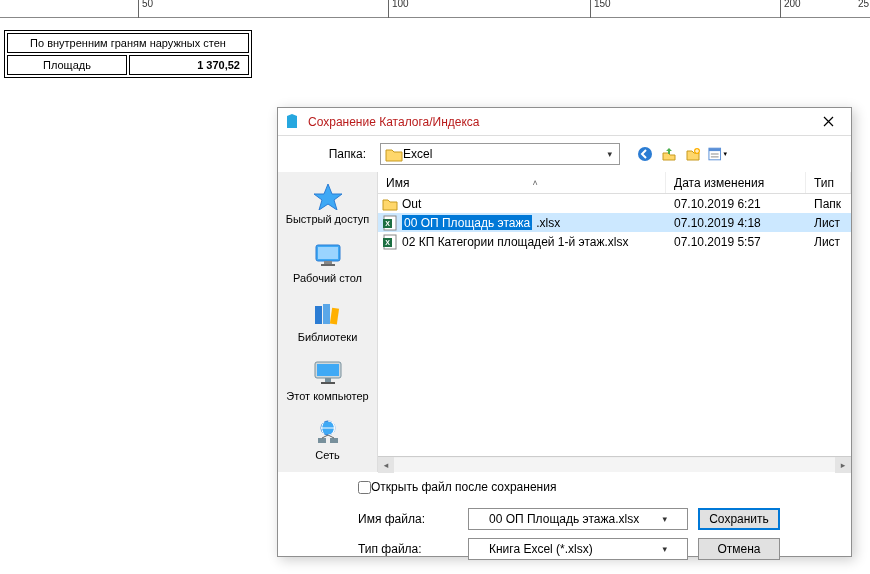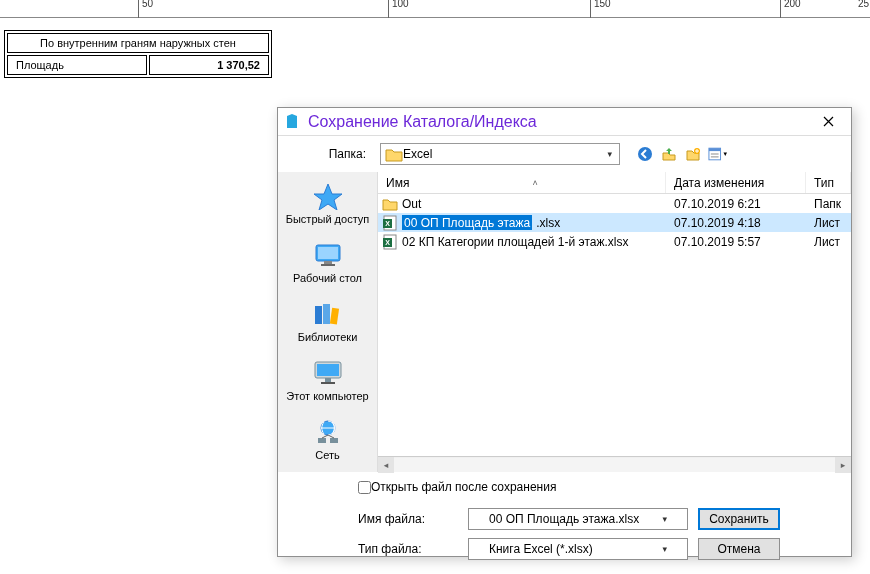--- a/index.html
+++ b/index.html
@@ -6,29 +6,29 @@
     body { background: #fff; width: 870px; height: 574px; overflow: hidden; position: relative; }
 
     
     .ruler { position: absolute; top: 0; left: 0; right: 0; height: 18px; border-bottom: 1px solid #888; background: #fff; }
     .ruler-tick-major { position: absolute; top: 0; height: 18px; border-left: 1px solid #666; }
     .ruler-tick-label { position: absolute; top: -2px; font-size: 10px; color: #333; }
 
     
     .mini-table { position: absolute; top: 30px; left: 4px; border: 1px solid #000; }
     .mini-table td { border: 1px solid #000; font-size: 11px; padding: 3px 8px; height: 20px; }
-    .mt-label { width: 140px; }
+    .mt-label { width: 120px; text-align: center; }
     .mt-value { width: 120px; text-align: right; font-weight: bold; }
     .mt-header { text-align: center; }
 
     
     .dialog { position: absolute; top: 107px; left: 277px; width: 575px; height: 450px; border: 1px solid #8f8f8f; background: #fff; box-shadow: 3px 3px 12px rgba(0,0,0,.2); }
     .titlebar { height: 28px; display: flex; align-items: center; padding: 0 6px; border-bottom: 1px solid #ddd; }
     .titlebar-icon { width: 16px; height: 16px; margin-right: 8px; }
-    .titlebar-text { flex: 1; font-size: 16px; color: #6d28d9; }
+    .titlebar-text { flex: 1; font-size: 12px; color: #b91c1c; }
     .titlebar-close { width: 34px; height: 24px; display: flex; align-items: center; justify-content: center; font-size: 14px; cursor: pointer; }
 
     .folder-row { height: 36px; display: flex; align-items: center; padding: 4px 10px; gap: 6px; }
     .folder-row-label { width: 86px; text-align: right; font-size: 12px; padding-right: 8px; }
     .folder-icon { width: 18px; height: 15px; }
     .folder-select { flex: 1; max-width: 240px; height: 22px; font-size: 12px; border: 1px solid #999; background: #fff; display: flex; align-items: center; padding: 0 4px; position: relative; }
     .folder-select-text { flex: 1; }
     .folder-select-arrow { font-size: 9px; color: #333; padding: 0 3px; }
     .toolbar-btns { display: flex; gap: 2px; margin-left: 8px; }
     .tb-btn { width: 22px; height: 22px; display: flex; align-items: center; justify-content: center; cursor: pointer; border: 1px solid transparent; }

